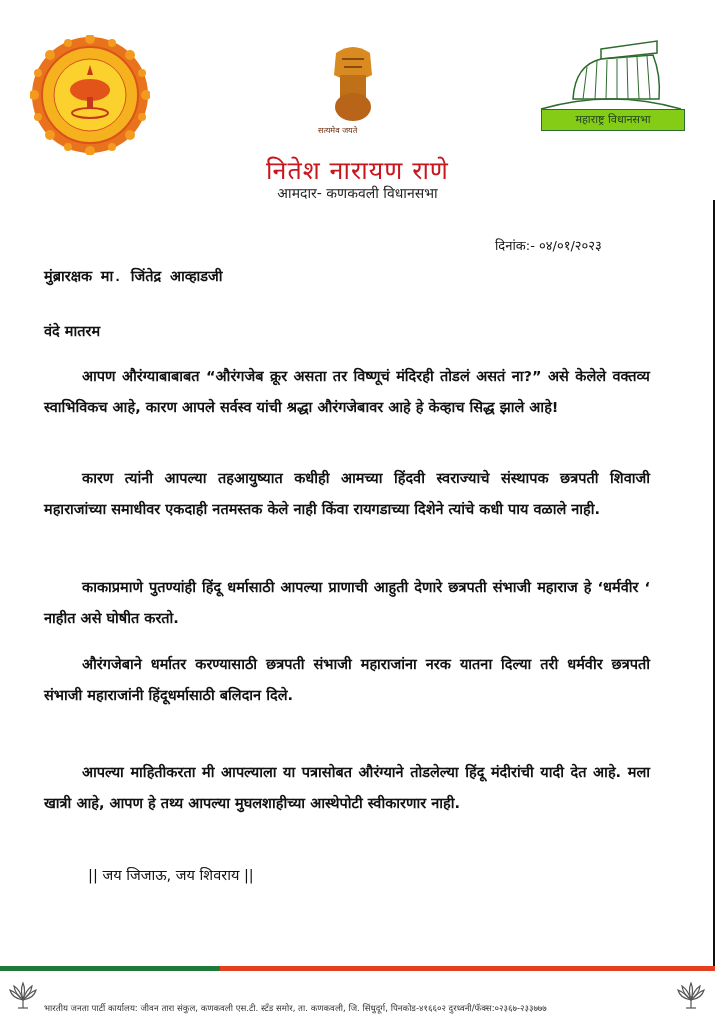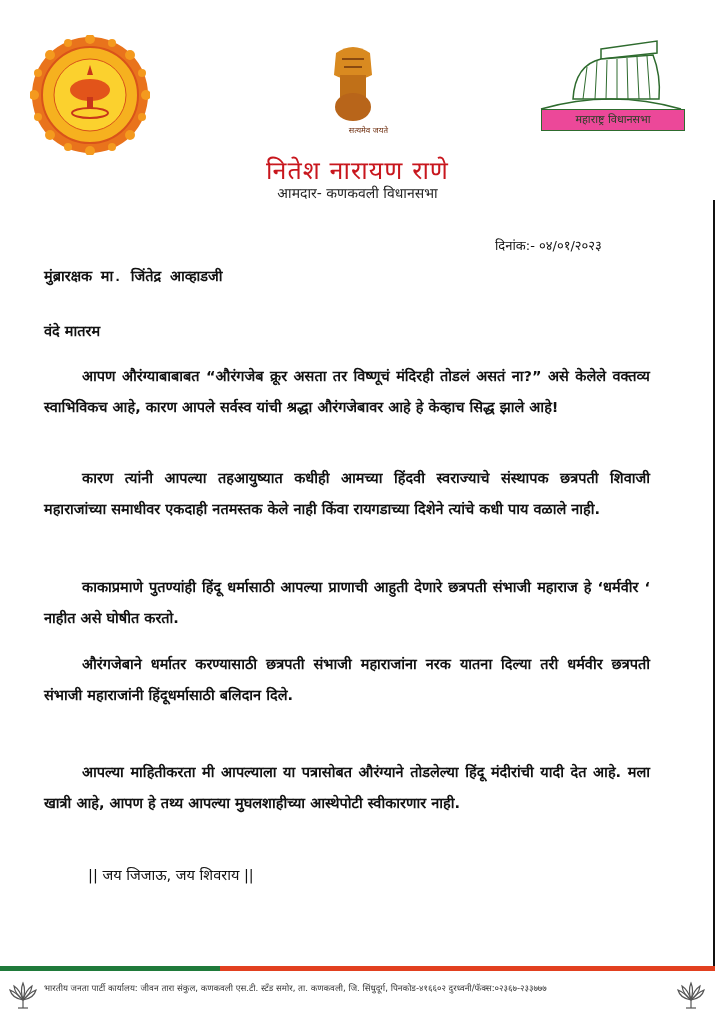--- a/index.html
+++ b/index.html
@@ -8,25 +8,25 @@
       background: #ffffff;
       font-family: "DejaVu Sans", "Liberation Sans", sans-serif;
       color: #111;
     }
     .page { position: absolute; left: 0; top: 0; width: 715px; height: 1024px; }
     .right-border { position: absolute; left: 713px; top: 200px; width: 2px; height: 770px; background: #111; }
 
     
     .logo-mh { position: absolute; left: 30px; top: 35px; width: 120px; height: 120px; }
     .logo-emblem { position: absolute; left: 322px; top: 45px; width: 62px; height: 95px; text-align: center; }
-    .emblem-caption { position: absolute; left: 318px; top: 124px; width: 70px; text-align: right; font-size: 8px; color: #6b2a0a; }
+    .emblem-caption { position: absolute; left: 318px; top: 124px; width: 70px; text-align: left; font-size: 8px; color: #6b2a0a; }
     .logo-vs { position: absolute; left: 535px; top: 35px; width: 152px; height: 96px; }
     .vs-label {
       position: absolute; left: 541px; top: 109px; width: 142px; height: 20px;
-      border: 1.5px solid #2e6b2e; background: #ec4899;
+      border: 1.5px solid #2e6b2e; background: #84cc16;
       font-size: 11px; text-align: center; line-height: 20px; color: #1f3d1f;
     }
 
     .mla-name {
       position: absolute; left: 0; width: 715px; top: 152px; text-align: center;
       font-family: "DejaVu Serif", "Liberation Serif", serif;
       font-size: 25px; font-weight: normal; color: #c8161d; letter-spacing: 1px;
     }
     .mla-title {
       position: absolute; left: 0; width: 715px; top: 183px; text-align: center;
@@ -45,21 +45,21 @@
     .p4 { top: 649px; }
     .p5 { top: 757px; }
     .closing { top: 860px; font-weight: normal; font-size: 14.5px; margin-left: 44px; }
 
     
     .footer-bar { position: absolute; left: 0; top: 966px; width: 715px; height: 5px; }
     .bar-green { position: absolute; left: 0; top: 0; width: 220px; height: 5px; background: #1f7a3a; }
     .bar-red { position: absolute; left: 220px; top: 0; width: 495px; height: 5px; background: #e2401f; }
     .footer-lotus-left { position: absolute; left: 8px; top: 980px; width: 30px; height: 30px; }
     .footer-lotus-right { position: absolute; left: 676px; top: 980px; width: 30px; height: 30px; }
-    .footer-line { position: absolute; left: 44px; width: 630px; font-size: 8.6px; color: #333; white-space: nowrap; overflow: hidden; }
+    .footer-line { position: absolute; left: 44px; width: 630px; font-size: 8.6px; color: #333; white-space: nowrap; overflow: hidden; margin-top: 20px; }
     .fl1 { top: 982px; }
     .fl2 { top: 997px; }
   </style>
 </head>
 <body>
 
 <div class="page">
 
   <div class="right-border"></div>
 

